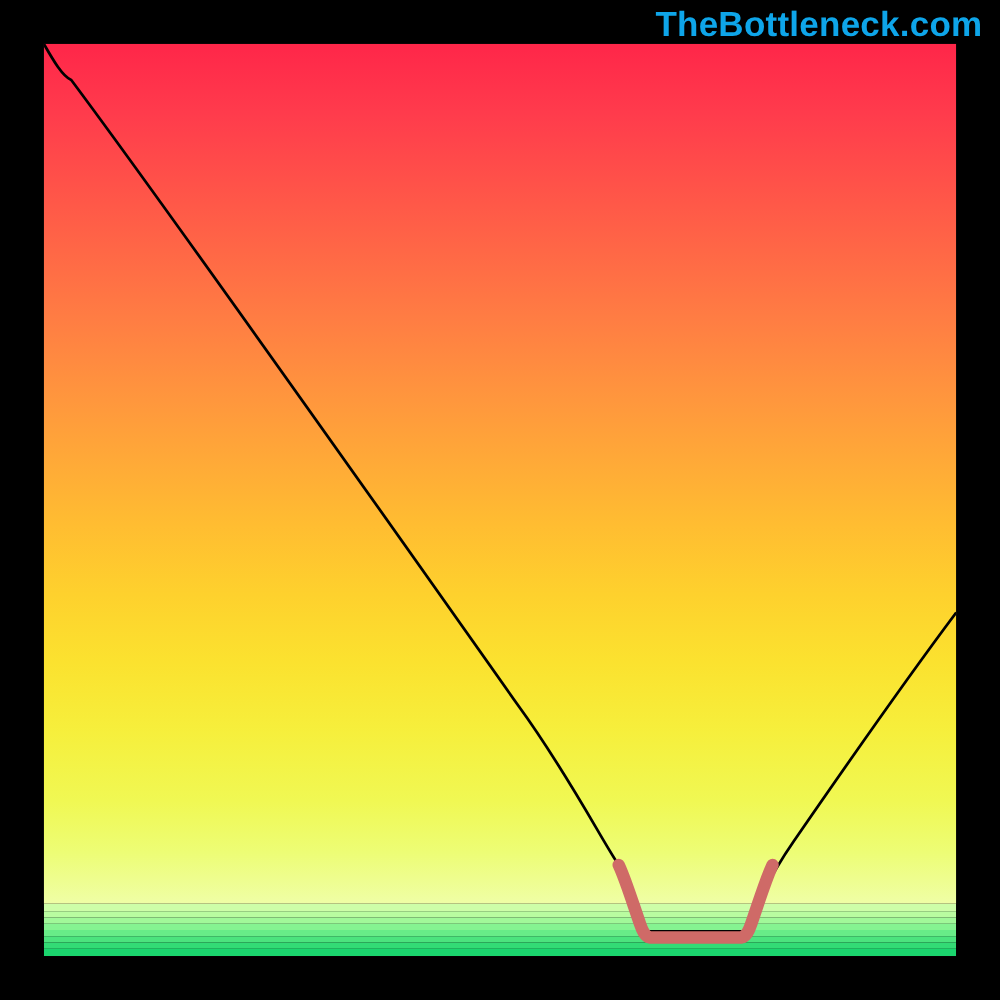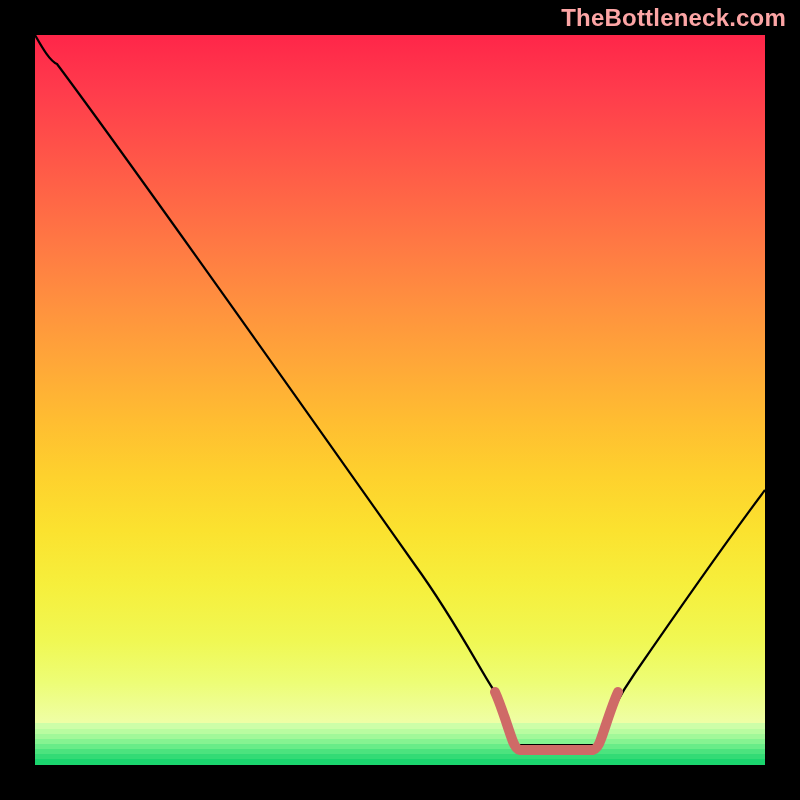--- a/index.html
+++ b/index.html
@@ -13,22 +13,22 @@
   .frame {
     position: relative;
     width: 800px;
     height: 800px;
     background: #000;
   }
   .watermark {
     position: absolute;
     top: 4px;
     right: 14px;
-    color: #fca5a5;
-    font-size: 24px;
+    color: #0ea5e9;
+    font-size: 28px;
     font-weight: 600;
     letter-spacing: 0.2px;
     z-index: 10;
   }
   .plot {
     position: absolute;
     left: 35px;
     top: 35px;
     width: 730px;
     height: 730px;

